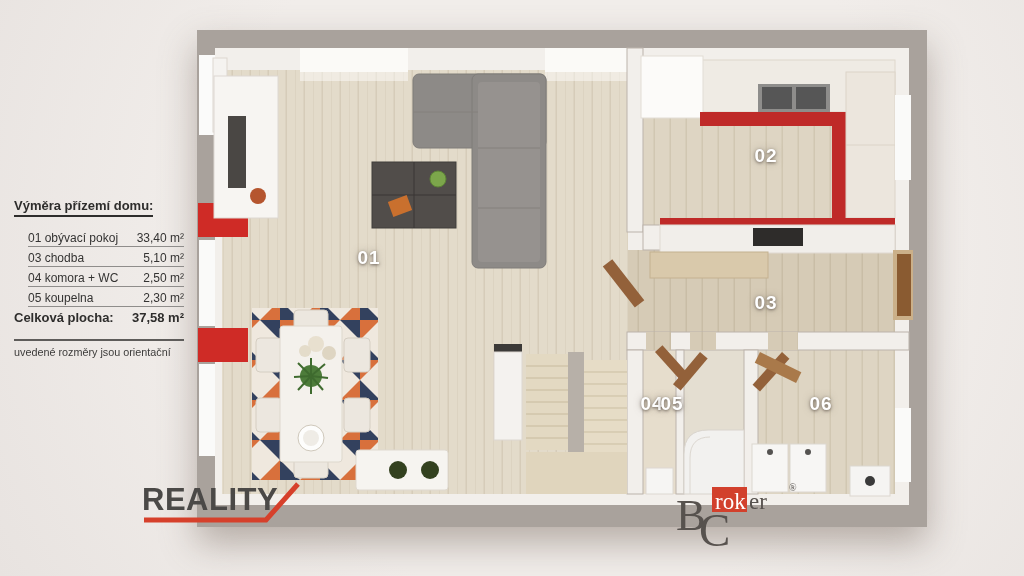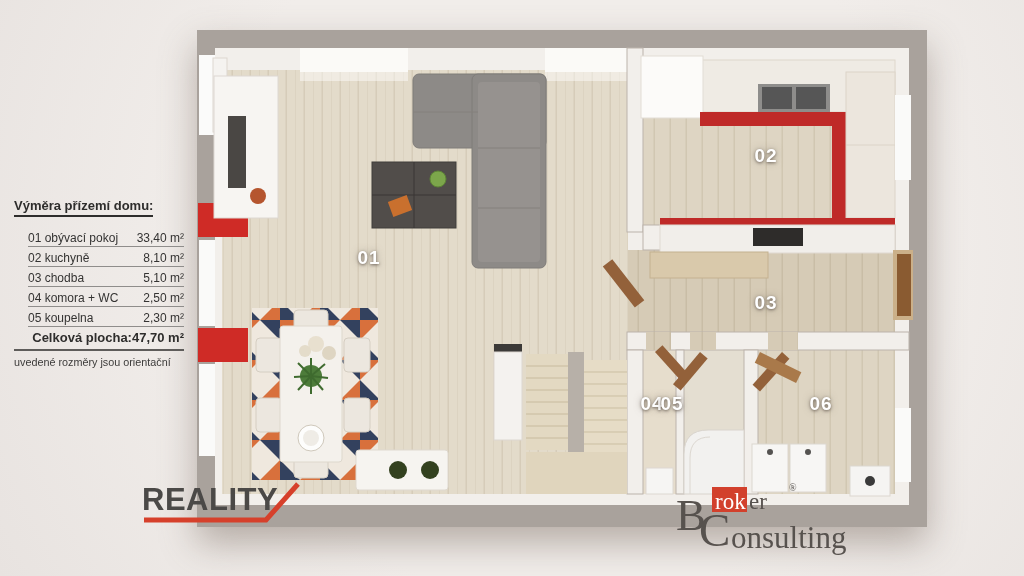--- a/index.html
+++ b/index.html
@@ -26,22 +26,22 @@
     text-shadow:-1px -1px 0 #6a625b,1px -1px 0 #6a625b,-1px 1px 0 #6a625b,
                 1px 1px 0 #6a625b;
   }
 
   
   .legend{position:absolute;left:14px;top:196px;width:170px;color:#2e2d2c;z-index:5;}
   .legend-title{display:inline-block;font-size:13px;font-weight:bold;
     border-bottom:2px solid #2e2d2c;padding-bottom:2px;margin-bottom:13px;}
   .legend-row{display:flex;justify-content:space-between;font-size:12px;
     border-bottom:1px solid #8f8d8b;padding:1px 0 1px;margin-bottom:3px;color:#343332;margin-left:14px;}
-  .legend-total{display:flex;justify-content:flex-end;font-size:13px;font-weight:bold;
-    border-bottom:2px solid #5e5c5a;padding-bottom:4px;margin-top:0;}
+  .legend-total{display:flex;justify-content:space-between;font-size:13px;font-weight:bold;
+    border-bottom:2px solid #5e5c5a;padding-bottom:14px;margin-top:0;}
   .legend-note{font-size:10.8px;margin-top:5px;color:#3c3b3a;}
 
   
   .room-label{
     position:absolute;transform:translate(-50%,-50%);z-index:4;
     font-size:19px;font-weight:bold;color:#ffffff;letter-spacing:1px;
     text-shadow:0 1px 3px rgba(105,95,85,.9),0 0 7px rgba(120,110,100,.55);
   }
 
   
@@ -260,52 +260,47 @@
   <span class="room-label" style="left:821px;top:404px">06</span>
 
 
   <div class="legend">
     <div class="legend-title">Výměra přízemí domu:</div>
     <div class="legend-row">
       <span>01 obývací pokoj</span>
       <span>33,40 m²</span>
     </div>
     <div class="legend-row">
-      <span>02 kuchyně</span>
-      <span>8,10 m²</span>
-    </div>
-    <div class="legend-row">
       <span>03 chodba</span>
       <span>5,10 m²</span>
     </div>
     <div class="legend-row">
       <span>04 komora + WC</span>
       <span>2,50 m²</span>
     </div>
     <div class="legend-row">
       <span>05 koupelna</span>
       <span>2,30 m²</span>
     </div>
     <div class="legend-total">
       <span>Celková plocha:</span>
-      <span>47,70 m²</span>
+      <span>37,58 m²</span>
     </div>
     <div class="legend-note">uvedené rozměry jsou orientační</div>
   </div>
 
   <div class="reality">
     <div class="l1">REALITY</div>
     <svg width="180" height="46">
       <polyline points="2,38 124,38 156,2" fill="none" stroke="#d6402b" stroke-width="5"></polyline>
     </svg>
   </div>
 
   <div class="broker">
     <span class="bc-red"></span>
     <span class="bc-b">B</span>
     <span class="bc-rok">rok</span>
     <span class="bc-er">er</span>
     <span class="bc-reg">®</span>
     <span class="bc-c">C</span>
-    <span class="bc-rest">onsulting</span>
   </div>
 
 </div>
 
 </body></html>

